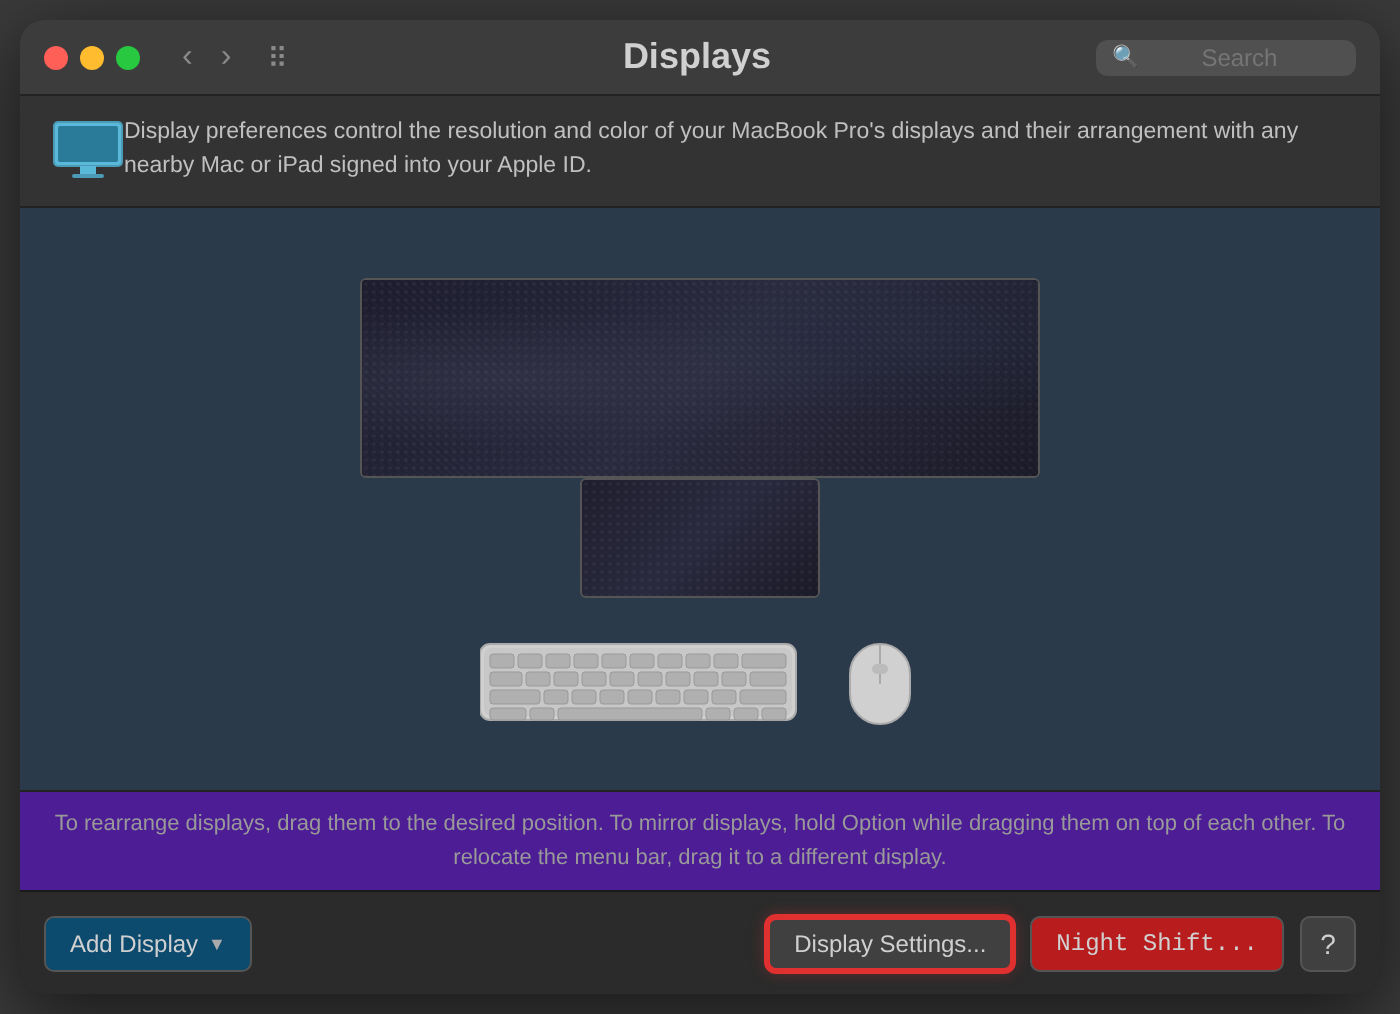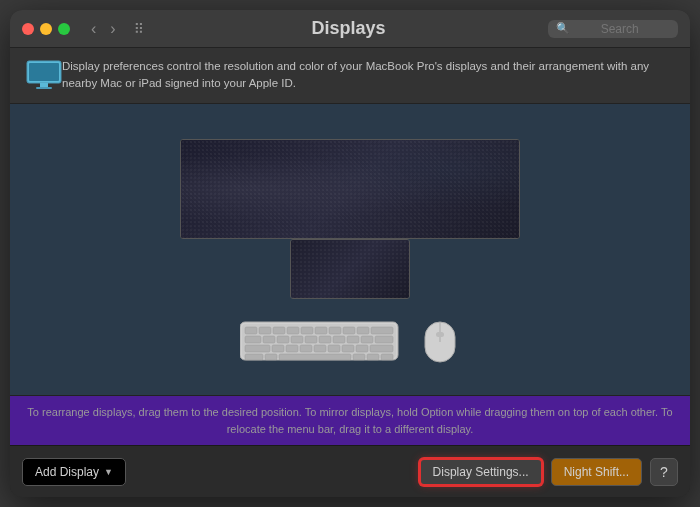--- a/index.html
+++ b/index.html
@@ -272,38 +272,39 @@
       font-size: 12px;
       cursor: pointer;
       padding: 0 12px;
       display: flex;
       align-items: center;
       gap: 5px;
       white-space: nowrap;
     }
 
     .btn-add-display {
-      background: #000000;
+      background: #0c4a6e;
     }
 
     .btn-chevron {
       font-size: 9px;
       color: #aaa;
     }
 
     .spacer { flex: 1; }
 
     .btn-display-settings {
       background: #404040;
       border: 2px solid #e03030;
       box-shadow: 0 0 0 1px #e03030, 0 0 8px rgba(220,50,50,0.4);
     }
 
     .btn-night-shift {
-      background: #a16207;
+      background: #b91c1c;
+      font-family: Liberation Mono, monospace;
     }
 
     .btn-question {
       width: 28px;
       padding: 0;
       justify-content: center;
       font-size: 14px;
       font-weight: 500;
     }
 

